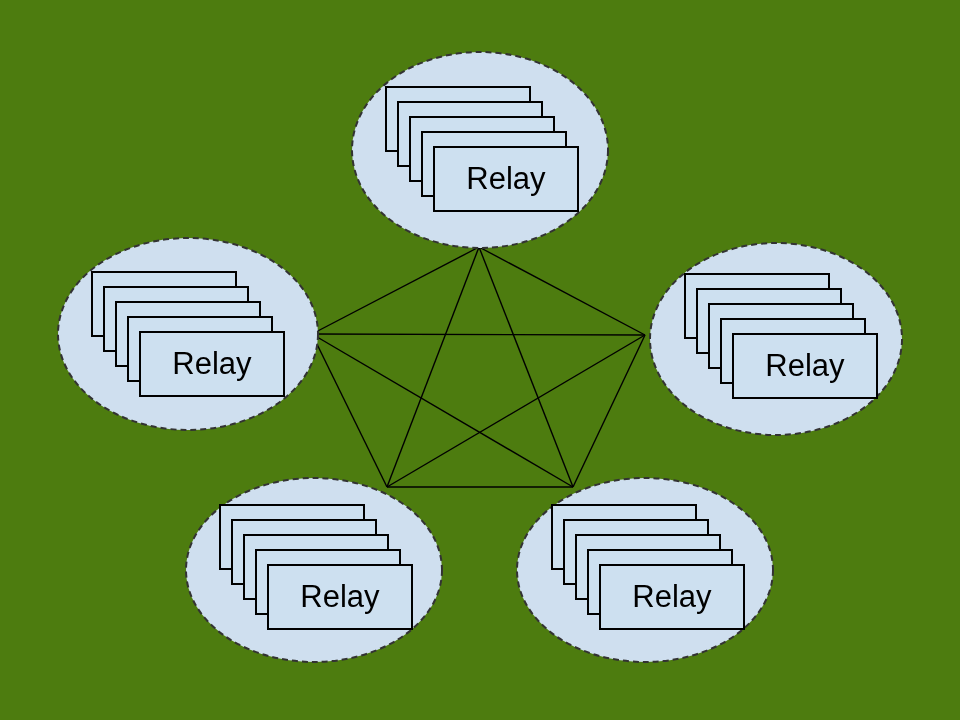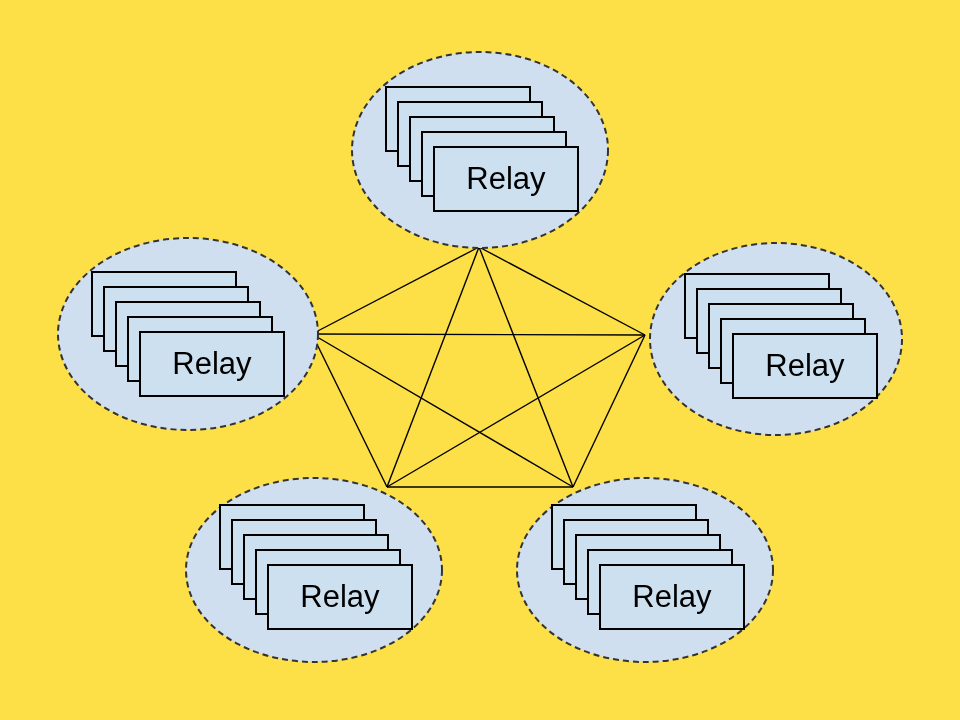--- a/index.html
+++ b/index.html
@@ -10,21 +10,21 @@
   body {
     width: 960px;
     height: 720px;
     font-family: "Liberation Sans", sans-serif;
     overflow: hidden;
   }
   #diagram-root {
     position: relative;
     width: 960px;
     height: 720px;
-    background: #fde047;
+    background: #4d7c0f;
   }
   #diagram-svg {
     position: absolute;
     left: 0;
     top: 0;
     width: 960px;
     height: 720px;
     display: block;
   }
   .relay-label {

